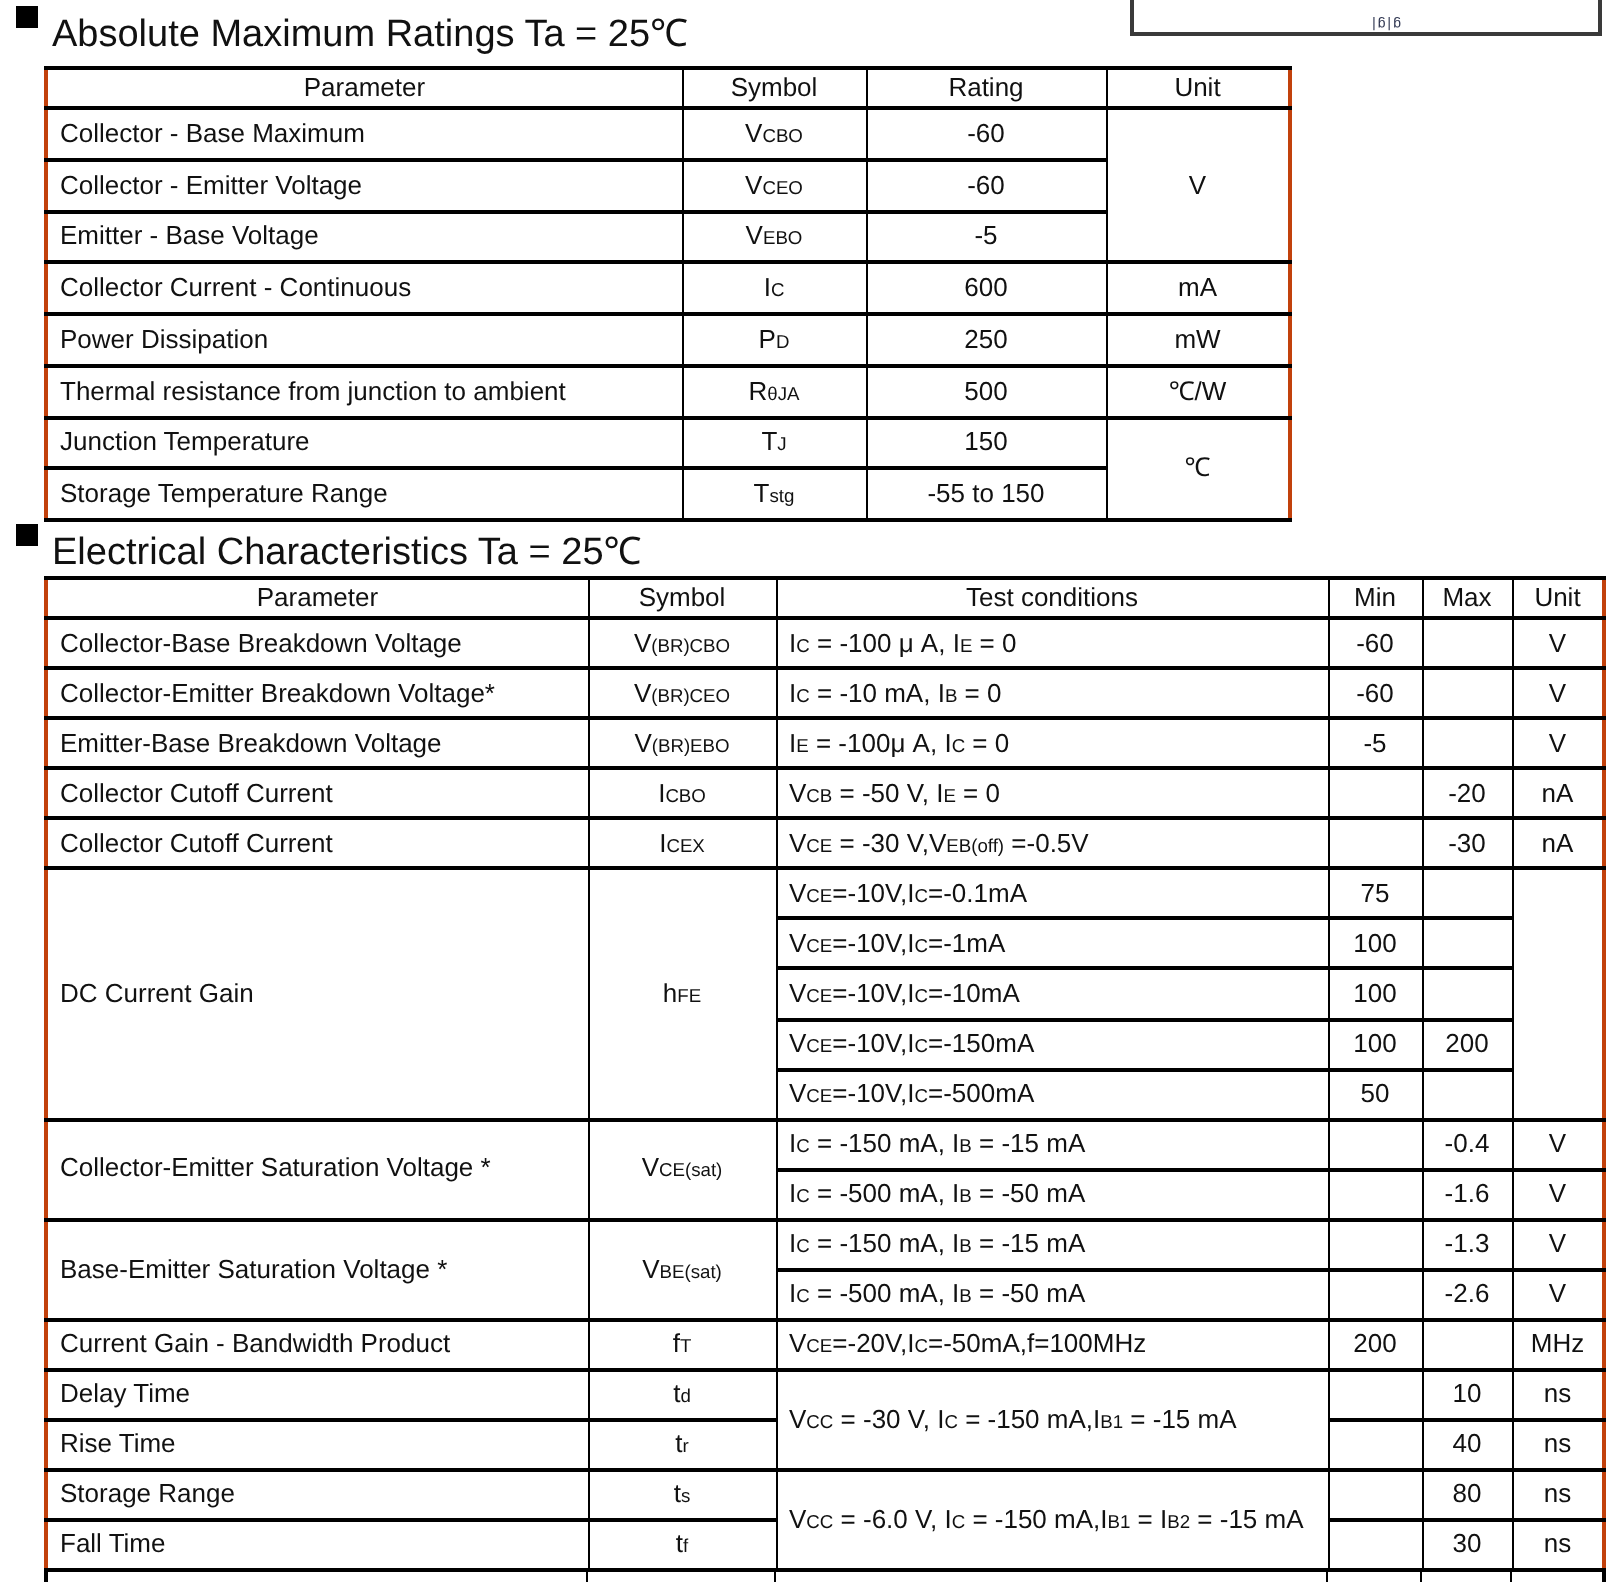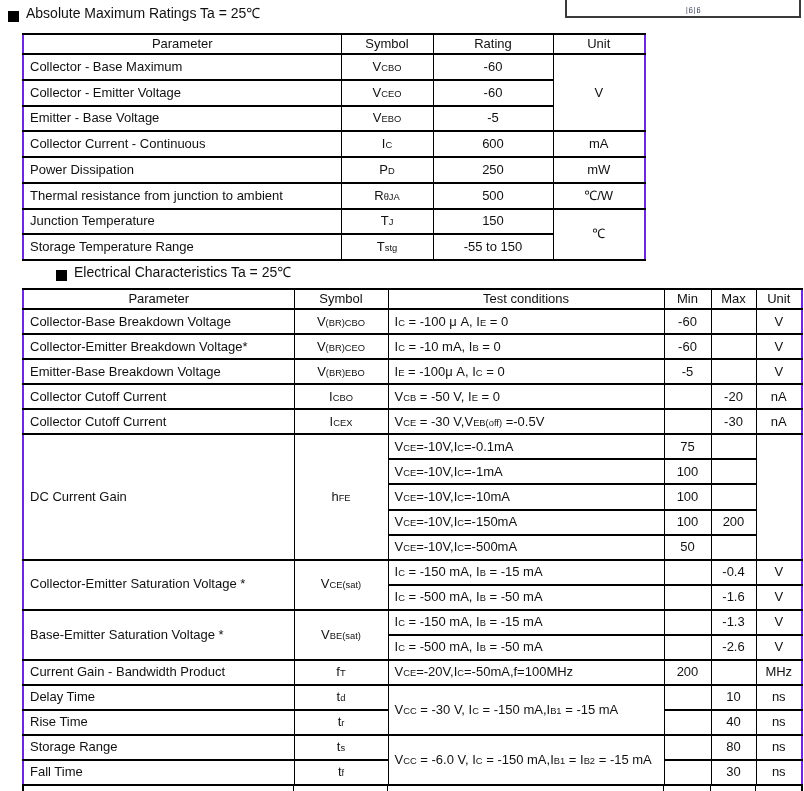--- a/index.html
+++ b/index.html
@@ -2,27 +2,27 @@
 <html><head>
 <meta charset="utf-8">
 <style>
   html,body{margin:0;padding:0;}
   body{
     width:804px;height:791px;background:#ffffff;color:#000;
     font-family:"Liberation Sans",sans-serif;
     position:relative;overflow:hidden;
   }
   .section-title{
-    position:absolute;left:8px;display:flex;align-items:flex-end;gap:7px;
-    font-size:14px;color:#111;letter-spacing:0;
+    position:absolute;left:8px;display:flex;align-items:flex-start;gap:7px;
+    font-size:19px;color:#111;letter-spacing:0;
   }
   .sq{width:11px;height:11px;background:#000;display:inline-block;flex:0 0 auto;}
   table.ds{
     position:absolute;border-collapse:collapse;table-layout:fixed;background:#fff;
-    border:2px solid #6d28d9;
+    border:2px solid #c2410c;
   }
   table.ds th, table.ds td{
     border:1px solid #000;
     border-top-width:2px;border-bottom-width:2px;
     font-size:13px;font-weight:normal;color:#111;
     padding:1px 6px;vertical-align:middle;line-height:1.25;
     overflow:hidden;
   }
   table.ds th{text-align:center;}
   td.a-left{text-align:left;}
@@ -110,21 +110,21 @@
         <td rowspan="2" class="a-center">℃</td>
       </tr>
       <tr>
         <td class="a-left">Storage Temperature Range</td>
         <td class="a-center">T<span class="sub">stg</span></td>
         <td class="a-center">-55 to 150</td>
       </tr>
     </tbody>
   </table>
 
-<div class="section-title" style="top:262px;margin-left:48px;">
+<div class="section-title" style="top:262px;">
   <span class="sq"></span>
   <span>Electrical Characteristics Ta = 25℃</span>
 </div>
 
 <table class="ds" id="t2" style="left:22px;top:288px;width:779px;height:498px;">
     <colgroup>
       <col style="width: 271px;">
       <col style="width: 94px;">
       <col style="width: 276px;">
       <col style="width: 47px;">

